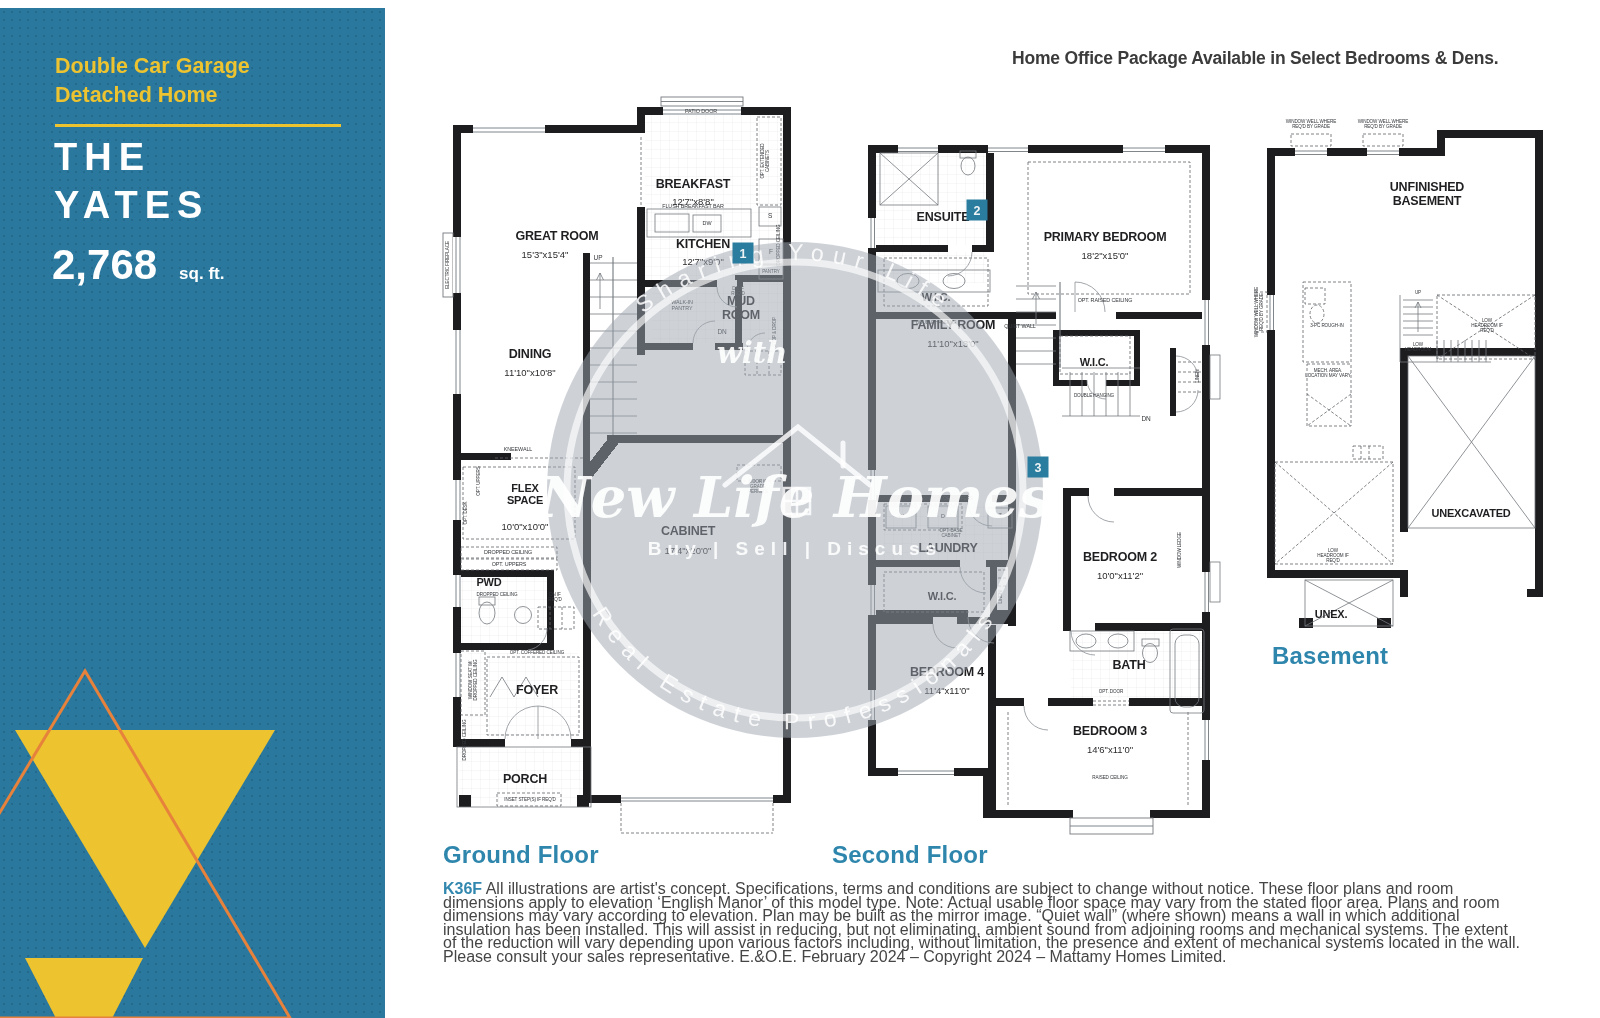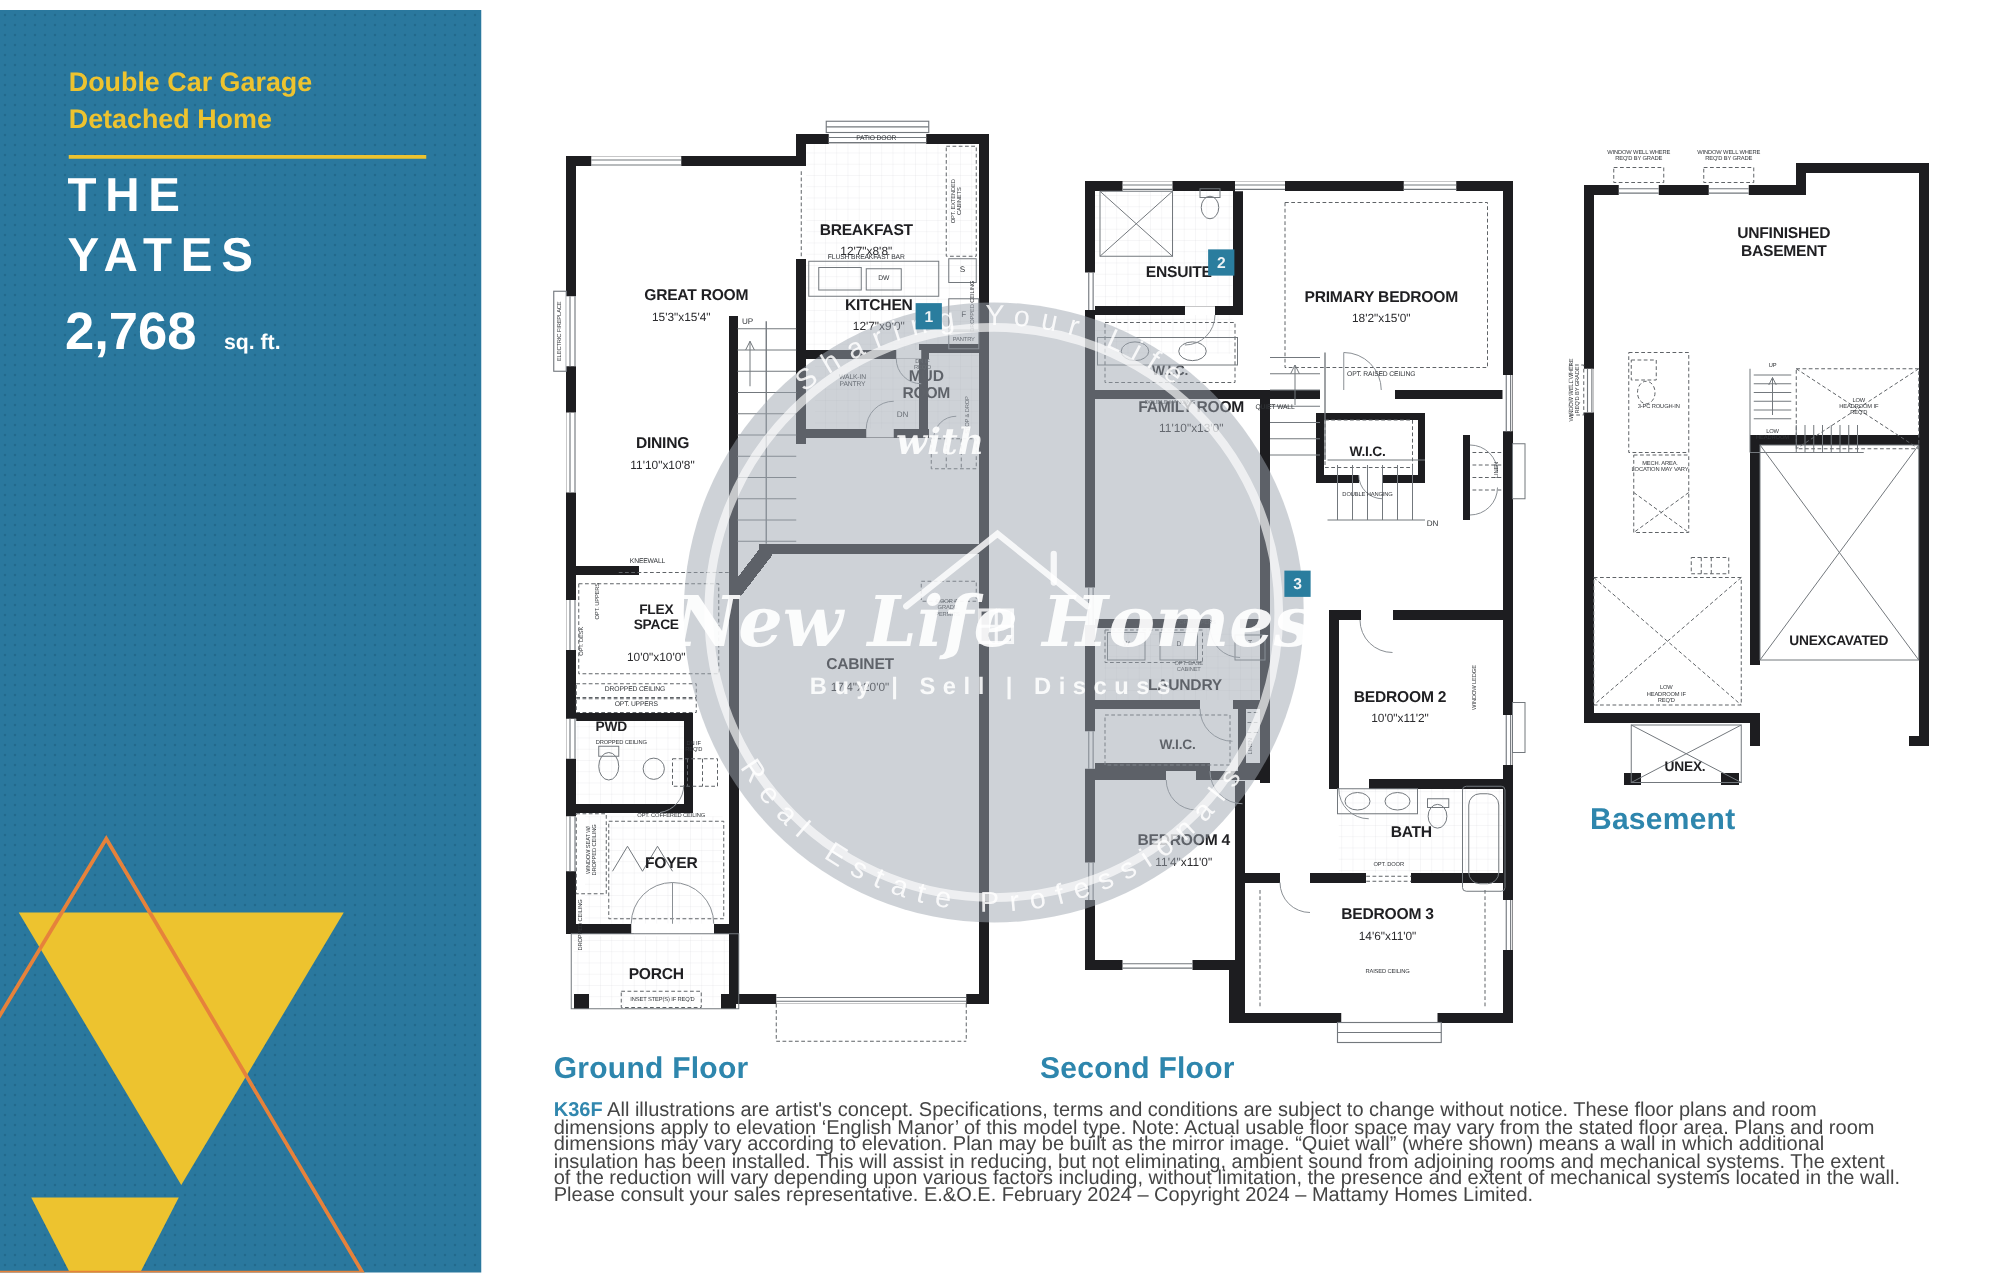--- a/index.html
+++ b/index.html
@@ -66,20 +66,21 @@
     <span class="big">2,768</span><span class="unit">sq. ft.</span>
   </div>
   <svg class="tri-svg" viewBox="0 0 385 370">
     <polygon points="15,82 275,82 145,300" fill="#EDC32F"></polygon>
     <polygon points="25,310 143,310 84,425" fill="#EDC32F"></polygon>
     <polygon points="85,23 -124,370 290,370" fill="none" stroke="#E6823B" stroke-width="3"></polygon>
   </svg>
 </div>
 
 <div class="hdr-note">
+  <div>Home Office Package Available in Select Bedrooms &amp; Dens.</div>
 </div>
 
 <div class="plan" style="left:435px;top:95px;width:365px;height:745px">
   <svg class="draw" width="365" height="745" viewBox="0 0 365 745">
     <defs>
       <pattern id="gp1" width="9" height="9" patternUnits="userSpaceOnUse">
         <path d="M9 0H0V9" fill="none" stroke="rgba(70,80,90,0.13)" stroke-width="0.6"></path>
       </pattern>
     </defs>
     <g>
@@ -442,21 +443,21 @@
         <path d="M50 470L138 516M138 470L50 516"></path>
       <path d="M148 190H178M148 197H178M148 204H178M148 211H178M148 218H178M148 225H178"></path>
       <path d="M163 222V192M163 192l-3 6M163 192l3 6"></path>
       <path d="M182 230V252M189 230V252M196 230V252M203 230V252M210 230V252M217 230V252M224 230V252M231 230V252"></path>
       <path d="M145 185V252M145 252H236"></path>
     </g>
   </svg>
 
   <div class="pl room wrap" style="left:172px;top:84px;width:95px">UNFINISHED BASEMENT</div>
   <div class="pl room sm" style="left:216px;top:404px">UNEXCAVATED</div>
-  <div class="pl room sm" style="left:93px;top:505px">UNEX.</div>
+  <div class="pl room sm" style="left:76px;top:505px">UNEX.</div>
 
   <div class="pl note xs wrap" style="left:56px;top:15px;width:56px">WINDOW WELL WHERE REQ'D BY GRADE</div>
   <div class="pl note xs wrap" style="left:128px;top:15px;width:56px">WINDOW WELL WHERE REQ'D BY GRADE</div>
   <div class="pl note xs vert wrap" style="left:5px;top:202px;width:52px">WINDOW WELL WHERE REQ'D BY GRADE</div>
   <div class="pl note xs" style="left:163px;top:183px">UP</div>
   <div class="pl note xs wrap" style="left:232px;top:216px;width:36px">LOW HEADROOM IF REQ'D</div>
   <div class="pl note xs wrap" style="left:163px;top:238px;width:34px">LOW HEADROOM</div>
   <div class="pl note xs" style="left:72px;top:216px">3-PC ROUGH-IN</div>
   <div class="pl note xs wrap" style="left:73px;top:264px;width:46px">MECH. AREA. LOCATION MAY VARY</div>
   <div class="pl note xs wrap" style="left:78px;top:446px;width:36px">LOW HEADROOM IF REQ'D</div>

